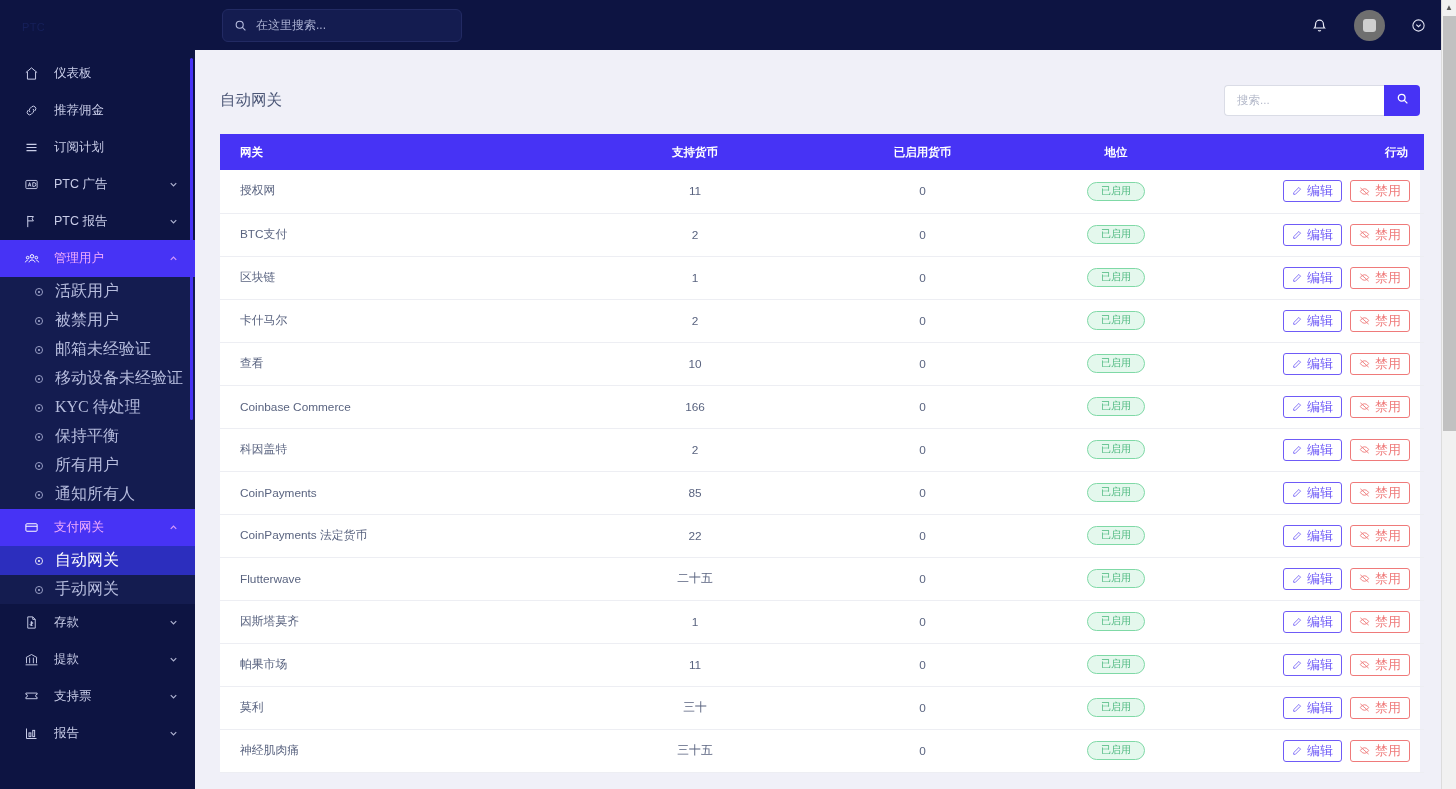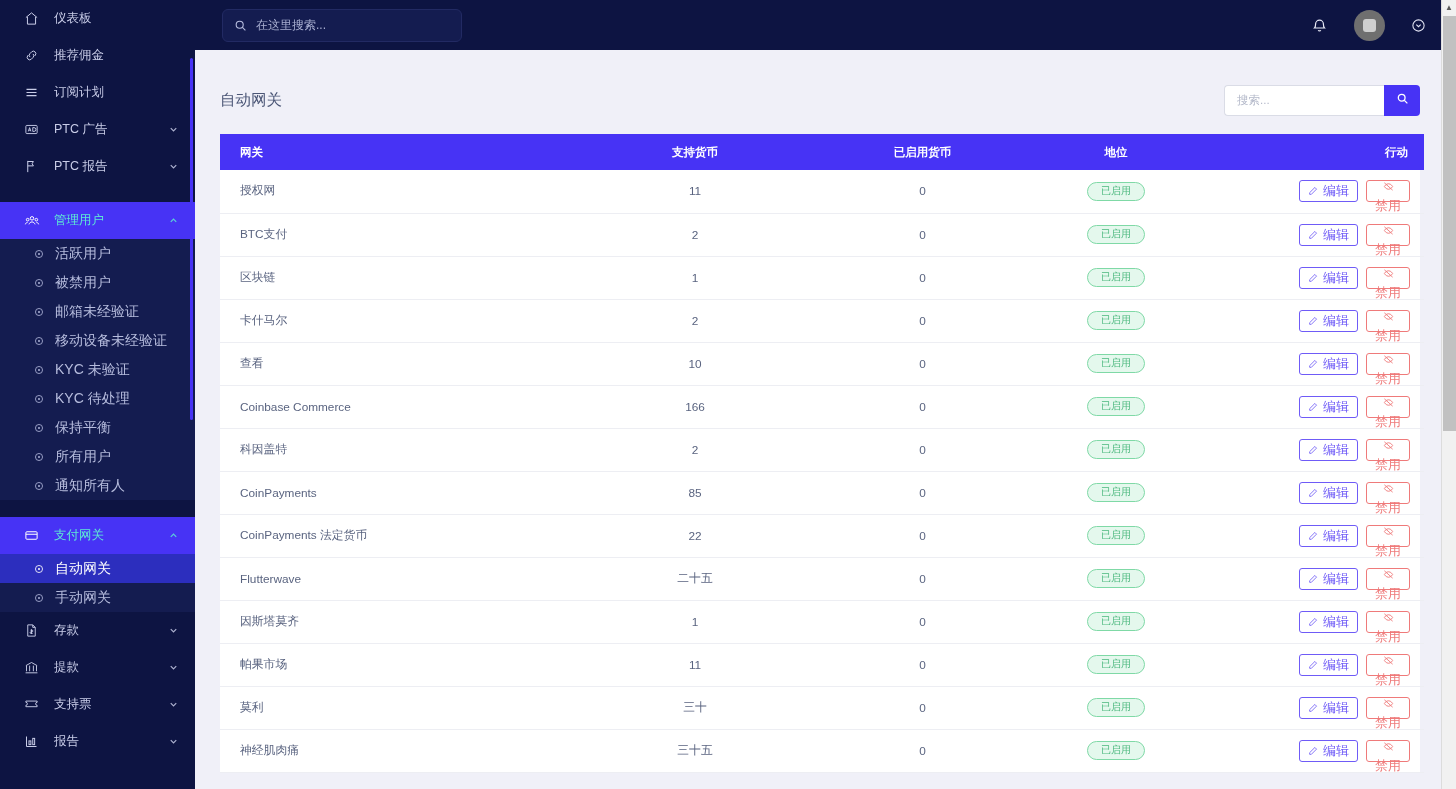--- a/index.html
+++ b/index.html
@@ -44,33 +44,33 @@
     display:flex; align-items:center; justify-content:center;
     margin-right: 13px;
     flex: 0 0 19px;
     color:#c9cde8;
   }
   .nav-item .ico svg { display:block; }
   .nav-item .label { flex: 1 1 auto; white-space: nowrap; }
   .nav-item .caret { width: 11px; height:11px; opacity: .85; flex:0 0 11px; }
   .nav-item.active {
     background: #4733f5;
-    color: #5eead4;
-    margin-top: 17px;
+    color: #f0abfc;
   }
   .nav-item.active .ico { color:#ffffff; }
 
   .subnav { background: #141c50; }
   .sub-item {
     display: flex; align-items: center;
     height: 29px;
     padding-left: 33px;
     color: #b6bcdd;
-    font-size: 14px;
+    font-size: 16px;
     cursor: pointer;
+    font-family: Liberation Serif, serif;
   }
   .sub-item .dot {
     width: 11px; height: 11px; margin-right: 11px;
     flex:0 0 11px; display:flex; align-items:center; justify-content:center;
     color:#aeb4d8;
   }
   .sub-item.active { background: #2c2ebe; color:#ffffff; }
   .sub-item.active .dot { color:#ffffff; }
 
   .sb-track {
@@ -164,21 +164,21 @@
   }
   .btn {
     display:inline-flex; align-items:center; gap:5px;
     height: 22px; padding: 0 8px;
     border-radius: 3px; background:#fff;
     font-size: 13px; cursor:pointer;
     vertical-align: middle;
   }
   .btn + .btn { margin-left: 8px; }
   .btn.edit { border:1px solid #6f5bf7; color:#6f5bf7; }
-  .btn.disable { border:1px solid #ef7a7a; color:#ef7a7a;flex-direction:column; }
+  .btn.disable { border:1px solid #ef7a7a; color:#ef7a7a; }
   .btn svg { display:block; }
 
   
   .scrollbar {
     position: absolute; top:0; right:0; width: 15px; height: 789px;
     background: #f1f1f1; border-left: 1px solid #dcdcdc;
   }
   .scrollbar .arrow {
     height: 15px; display:flex; align-items:center; justify-content:center;
     color:#5a5a5a; font-size:8px; background:#f1f1f1;
@@ -188,20 +188,23 @@
     width: 13px; height: 415px;
     background:#c1c1c1; border-radius: 0;
   }
 </style>
 </head>
 <body>
 
 <div id="app">
 
   <aside class="sidebar">
+    <div class="brand">
+      <span class="b1">PTC</span>
+    </div>
 
     <nav class="nav">
 
       <div class="nav-item">
         <span class="ico">
           <svg width="15" height="15" viewBox="0 0 24 24" fill="none" stroke="currentColor" stroke-width="1.6">
               <path d="M3 10.5 12 3l9 7.5"></path>
               <path d="M5.5 9.5V21h13V9.5"></path>
             </svg>
         </span>
@@ -303,29 +306,20 @@
           <span>邮箱未经验证</span>
         </div>
         <div class="sub-item">
           <span class="dot">
               <svg width="10" height="10" viewBox="0 0 24 24" fill="none" stroke="currentColor" stroke-width="2">
                 <circle cx="12" cy="12" r="8.5"></circle>
                 <circle cx="12" cy="12" r="2.4" fill="currentColor" stroke="none"></circle>
               </svg>
             </span>
           <span>移动设备未经验证</span>
-        </div>
-        <div class="sub-item">
-          <span class="dot">
-              <svg width="10" height="10" viewBox="0 0 24 24" fill="none" stroke="currentColor" stroke-width="2">
-                <circle cx="12" cy="12" r="8.5"></circle>
-                <circle cx="12" cy="12" r="2.4" fill="currentColor" stroke="none"></circle>
-              </svg>
-            </span>
-          <span>KYC 未验证</span>
         </div>
         <div class="sub-item">
           <span class="dot">
               <svg width="10" height="10" viewBox="0 0 24 24" fill="none" stroke="currentColor" stroke-width="2">
                 <circle cx="12" cy="12" r="8.5"></circle>
                 <circle cx="12" cy="12" r="2.4" fill="currentColor" stroke="none"></circle>
               </svg>
             </span>
           <span>KYC 待处理</span>
         </div>

